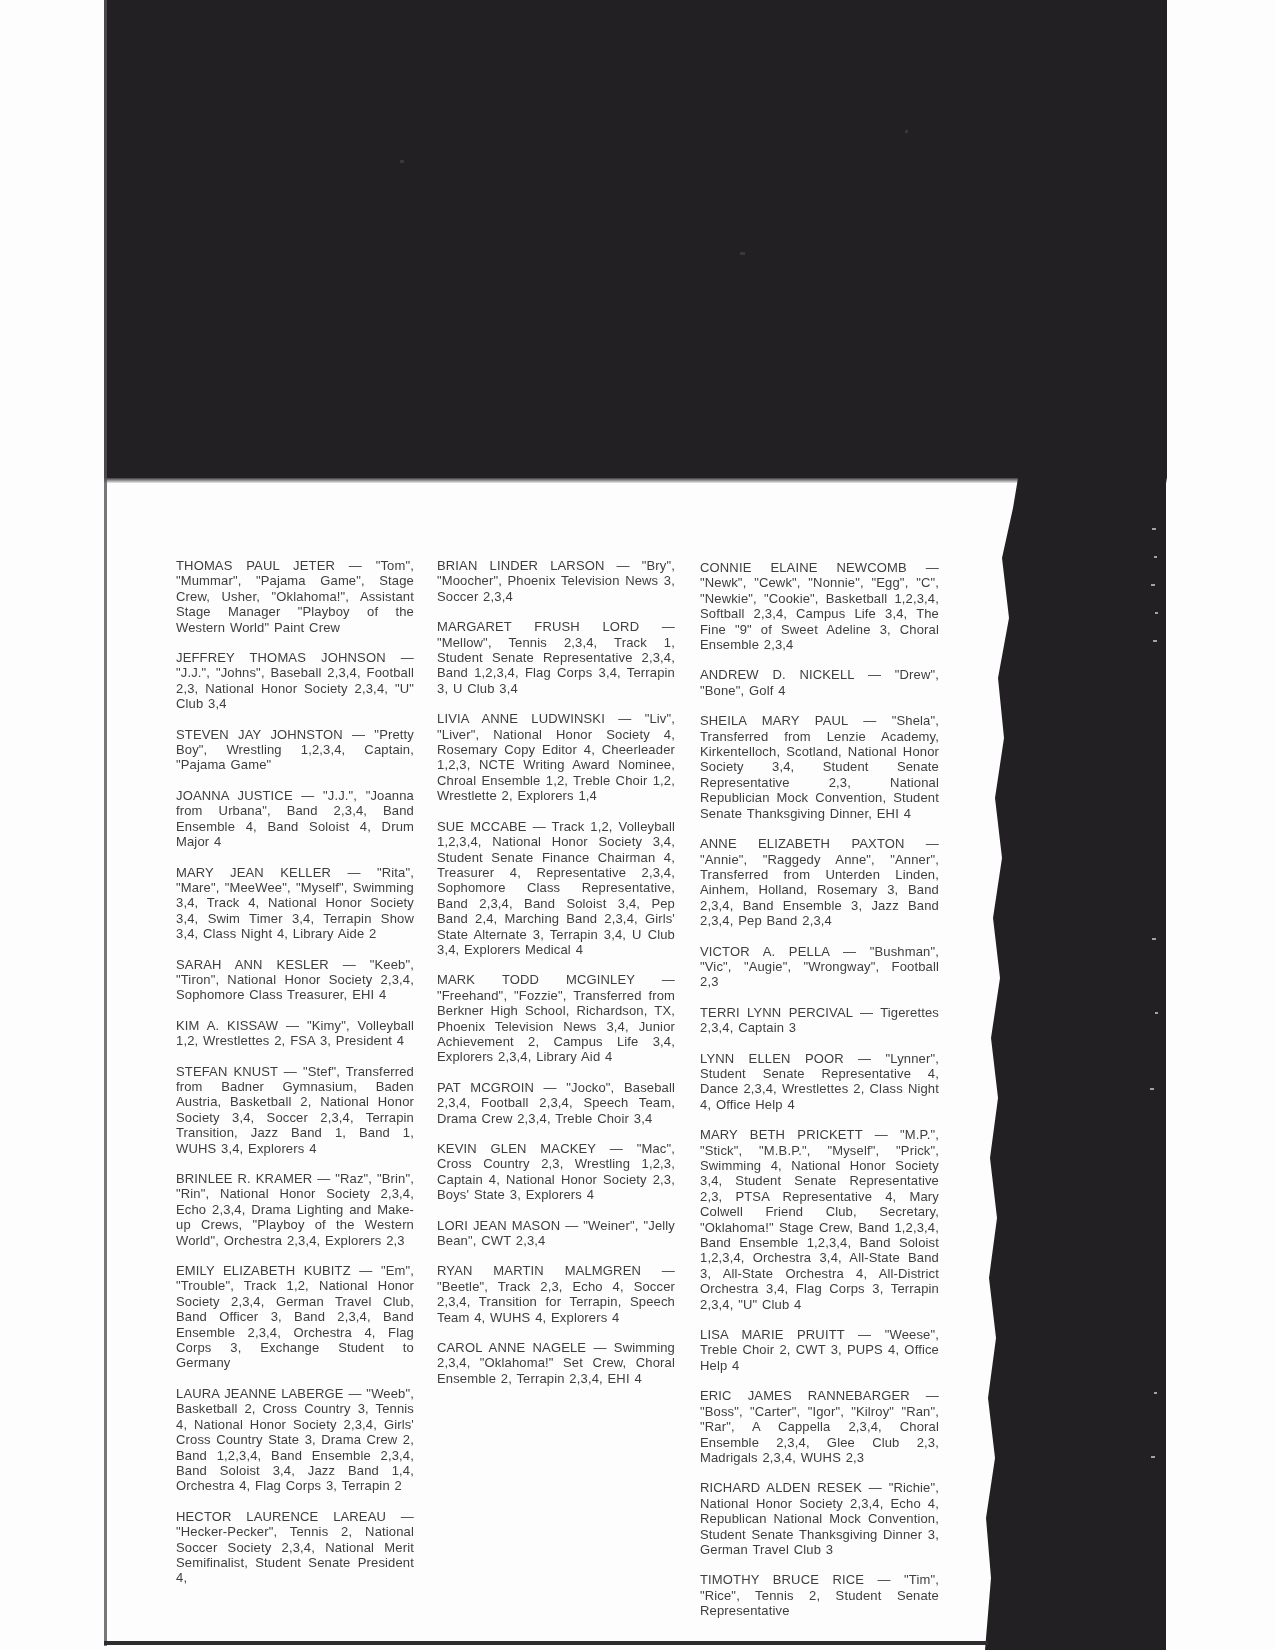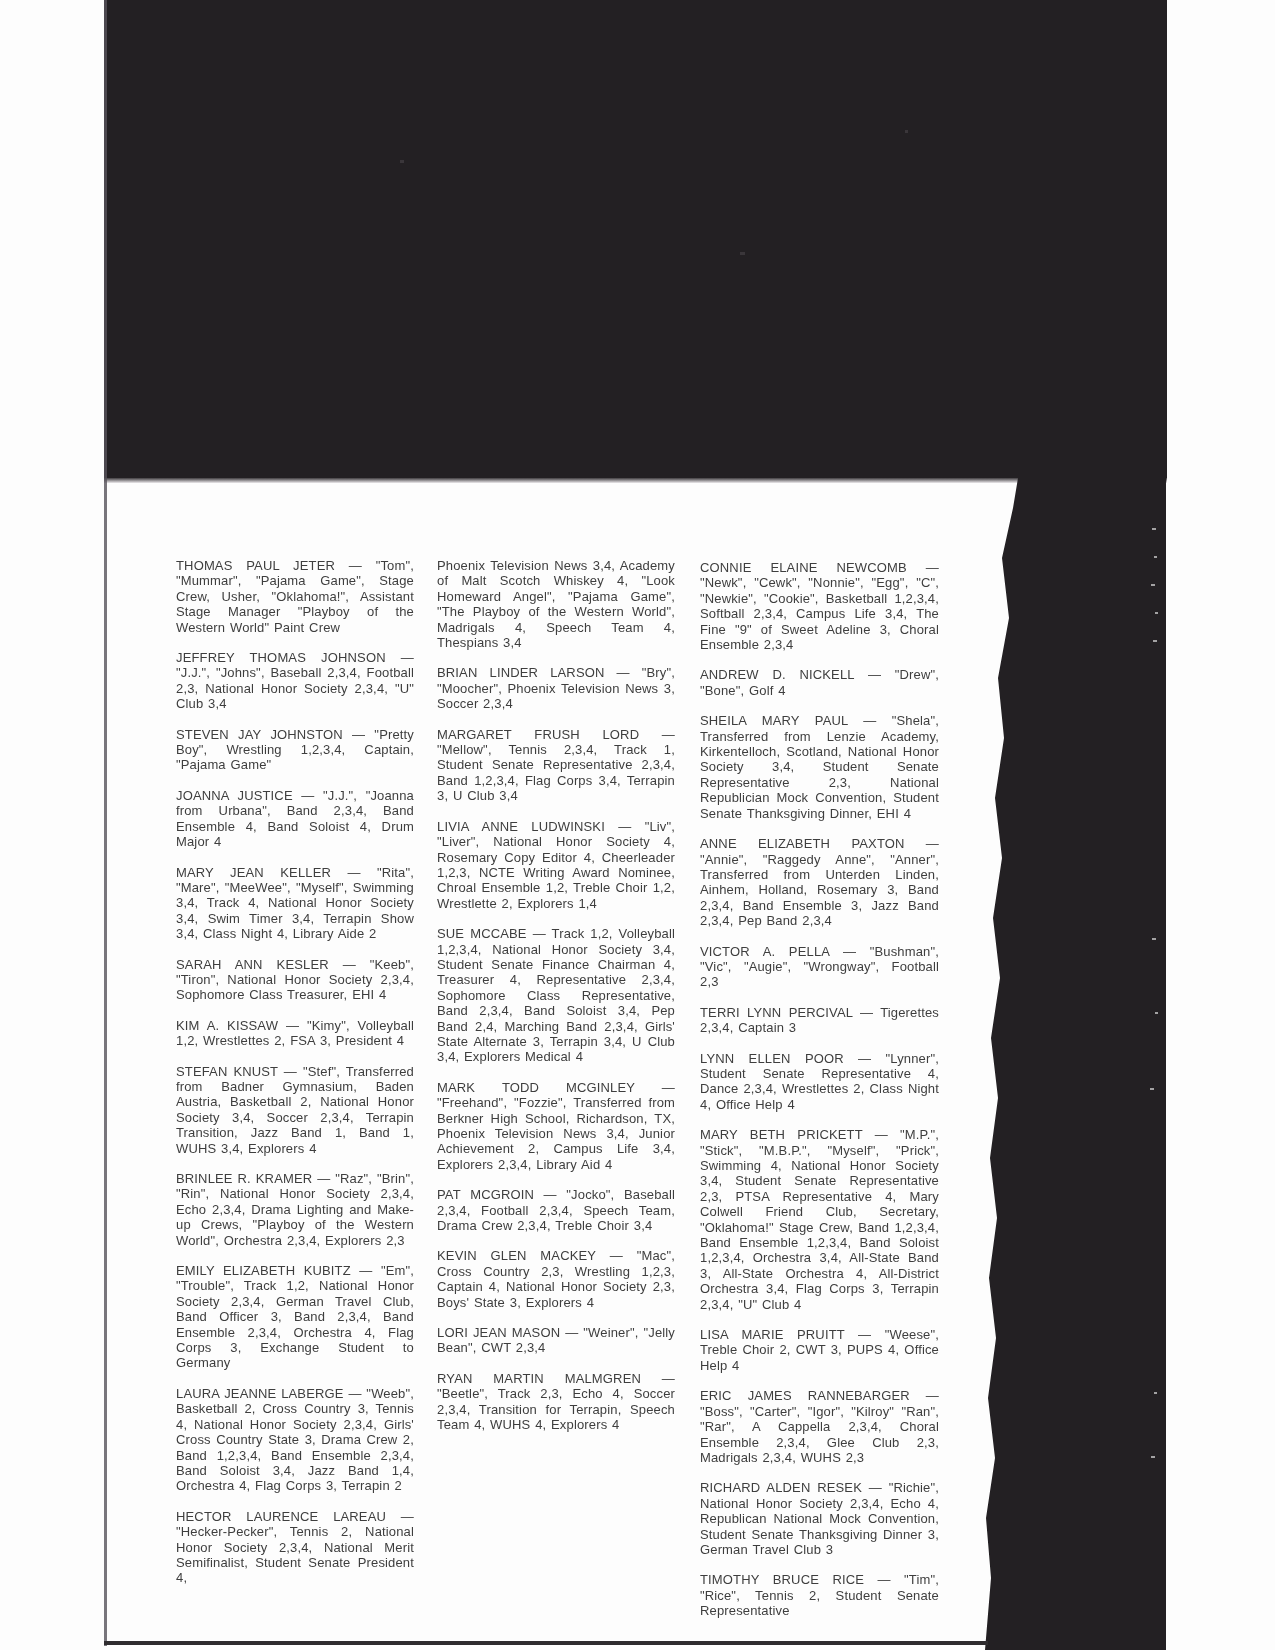--- a/index.html
+++ b/index.html
@@ -85,34 +85,34 @@
       <p class="entry">JEFFREY THOMAS JOHNSON — "J.J.", "Johns", Baseball 2,3,4, Football 2,3, National Honor Society 2,3,4, "U" Club 3,4</p>
       <p class="entry">STEVEN JAY JOHNSTON — "Pretty Boy", Wrestling 1,2,3,4, Captain, "Pajama Game"</p>
       <p class="entry">JOANNA JUSTICE — "J.J.", "Joanna from Urbana", Band 2,3,4, Band Ensemble 4, Band Soloist 4, Drum Major 4</p>
       <p class="entry">MARY JEAN KELLER — "Rita", "Mare", "MeeWee", "Myself", Swimming 3,4, Track 4, National Honor Society 3,4, Swim Timer 3,4, Terrapin Show 3,4, Class Night 4, Library Aide 2</p>
       <p class="entry">SARAH ANN KESLER — "Keeb", "Tiron", National Honor Society 2,3,4, Sophomore Class Treasurer, EHI 4</p>
       <p class="entry">KIM A. KISSAW — "Kimy", Volleyball 1,2, Wrestlettes 2, FSA 3, President 4</p>
       <p class="entry">STEFAN KNUST — "Stef", Transferred from Badner Gymnasium, Baden Austria, Basketball 2, National Honor Society 3,4, Soccer 2,3,4, Terrapin Transition, Jazz Band 1, Band 1, WUHS 3,4, Explorers 4</p>
       <p class="entry">BRINLEE R. KRAMER — "Raz", "Brin", "Rin", National Honor Society 2,3,4, Echo 2,3,4, Drama Lighting and Make-up Crews, "Playboy of the Western World", Orchestra 2,3,4, Explorers 2,3</p>
       <p class="entry">EMILY ELIZABETH KUBITZ — "Em", "Trouble", Track 1,2, National Honor Society 2,3,4, German Travel Club, Band Officer 3, Band 2,3,4, Band Ensemble 2,3,4, Orchestra 4, Flag Corps 3, Exchange Student to Germany</p>
       <p class="entry">LAURA JEANNE LABERGE — "Weeb", Basketball 2, Cross Country 3, Tennis 4, National Honor Society 2,3,4, Girls' Cross Country State 3, Drama Crew 2, Band 1,2,3,4, Band Ensemble 2,3,4, Band Soloist 3,4, Jazz Band 1,4, Orchestra 4, Flag Corps 3, Terrapin 2</p>
-      <p class="entry">HECTOR LAURENCE LAREAU — "Hecker-Pecker", Tennis 2, National Honor Society 2,3,4, National Merit Semifinalist, Student Senate President 4,</p>
+      <p class="entry">HECTOR LAURENCE LAREAU — "Hecker-Pecker", Tennis 2, National Soccer Society 2,3,4, National Merit Semifinalist, Student Senate President 4,</p>
     </div>
 
   <div class="col" id="col2">
-      <p class="entry">Phoenix Television News 3,4, Academy of Malt Scotch Whiskey 4, "Look Homeward Angel", "Pajama Game", "The Playboy of the Western World", Madrigals 4, Speech Team 4, Thespians 3,4</p>
       <p class="entry">BRIAN LINDER LARSON — "Bry", "Moocher", Phoenix Television News 3, Soccer 2,3,4</p>
       <p class="entry">MARGARET FRUSH LORD — "Mellow", Tennis 2,3,4, Track 1, Student Senate Representative 2,3,4, Band 1,2,3,4, Flag Corps 3,4, Terrapin 3, U Club 3,4</p>
       <p class="entry">LIVIA ANNE LUDWINSKI — "Liv", "Liver", National Honor Society 4, Rosemary Copy Editor 4, Cheerleader 1,2,3, NCTE Writing Award Nominee, Chroal Ensemble 1,2, Treble Choir 1,2, Wrestlette 2, Explorers 1,4</p>
       <p class="entry">SUE MCCABE — Track 1,2, Volleyball 1,2,3,4, National Honor Society 3,4, Student Senate Finance Chairman 4, Treasurer 4, Representative 2,3,4, Sophomore Class Representative, Band 2,3,4, Band Soloist 3,4, Pep Band 2,4, Marching Band 2,3,4, Girls' State Alternate 3, Terrapin 3,4, U Club 3,4, Explorers Medical 4</p>
       <p class="entry">MARK TODD MCGINLEY — "Freehand", "Fozzie", Transferred from Berkner High School, Richardson, TX, Phoenix Television News 3,4, Junior Achievement 2, Campus Life 3,4, Explorers 2,3,4, Library Aid 4</p>
       <p class="entry">PAT MCGROIN — "Jocko", Baseball 2,3,4, Football 2,3,4, Speech Team, Drama Crew 2,3,4, Treble Choir 3,4</p>
       <p class="entry">KEVIN GLEN MACKEY — "Mac", Cross Country 2,3, Wrestling 1,2,3, Captain 4, National Honor Society 2,3, Boys' State 3, Explorers 4</p>
       <p class="entry">LORI JEAN MASON — "Weiner", "Jelly Bean", CWT 2,3,4</p>
       <p class="entry">RYAN MARTIN MALMGREN — "Beetle", Track 2,3, Echo 4, Soccer 2,3,4, Transition for Terrapin, Speech Team 4, WUHS 4, Explorers 4</p>
+      <p class="entry">CAROL ANNE NAGELE — Swimming 2,3,4, "Oklahoma!" Set Crew, Choral Ensemble 2, Terrapin 2,3,4, EHI 4</p>
     </div>
 
   <div class="col" id="col3">
       <p class="entry">CONNIE ELAINE NEWCOMB — "Newk", "Cewk", "Nonnie", "Egg", "C", "Newkie", "Cookie", Basketball 1,2,3,4, Softball 2,3,4, Campus Life 3,4, The Fine "9" of Sweet Adeline 3, Choral Ensemble 2,3,4</p>
       <p class="entry">ANDREW D. NICKELL — "Drew", "Bone", Golf 4</p>
       <p class="entry">SHEILA MARY PAUL — "Shela", Transferred from Lenzie Academy, Kirkentelloch, Scotland, National Honor Society 3,4, Student Senate Representative 2,3, National Republician Mock Convention, Student Senate Thanksgiving Dinner, EHI 4</p>
       <p class="entry">ANNE ELIZABETH PAXTON — "Annie", "Raggedy Anne", "Anner", Transferred from Unterden Linden, Ainhem, Holland, Rosemary 3, Band 2,3,4, Band Ensemble 3, Jazz Band 2,3,4, Pep Band 2,3,4</p>
       <p class="entry">VICTOR A. PELLA — "Bushman", "Vic", "Augie", "Wrongway", Football 2,3</p>
       <p class="entry">TERRI LYNN PERCIVAL — Tigerettes 2,3,4, Captain 3</p>
       <p class="entry">LYNN ELLEN POOR — "Lynner", Student Senate Representative 4, Dance 2,3,4, Wrestlettes 2, Class Night 4, Office Help 4</p>

